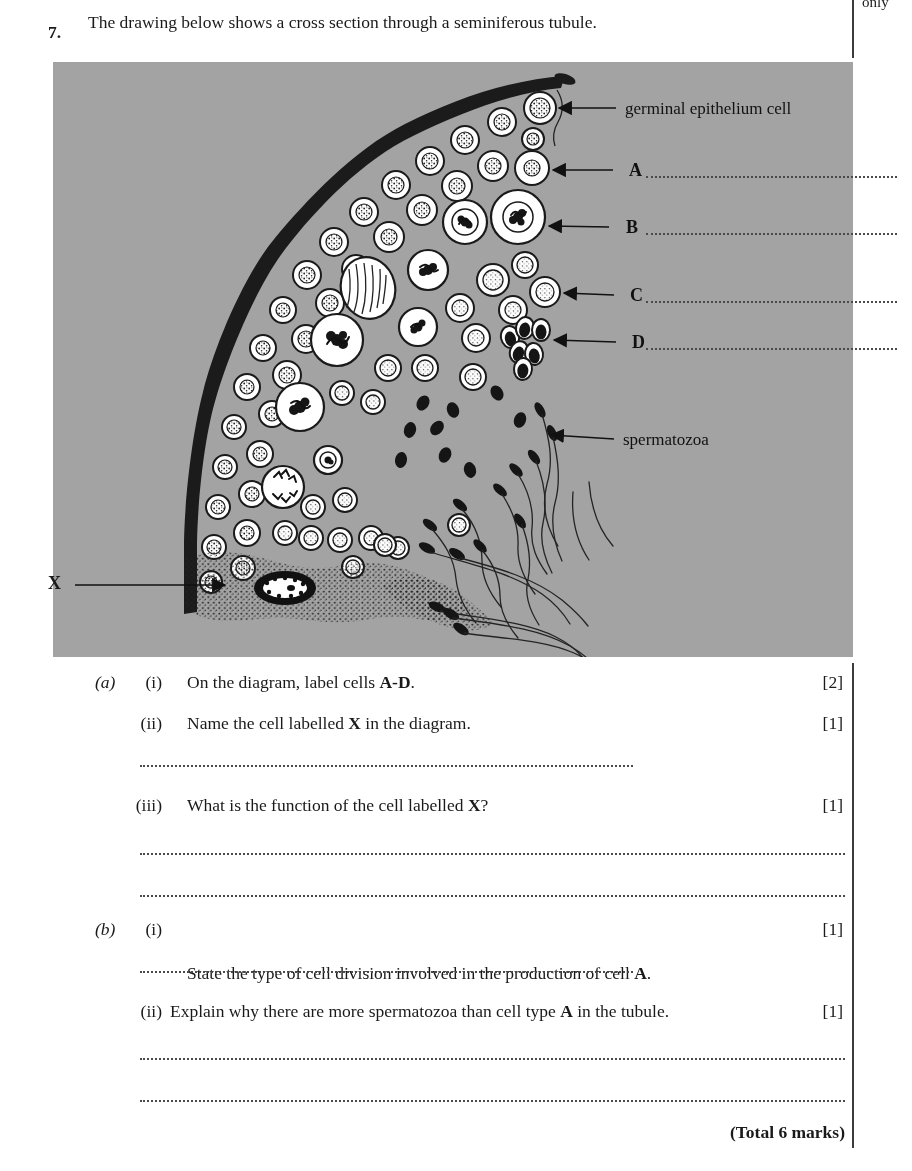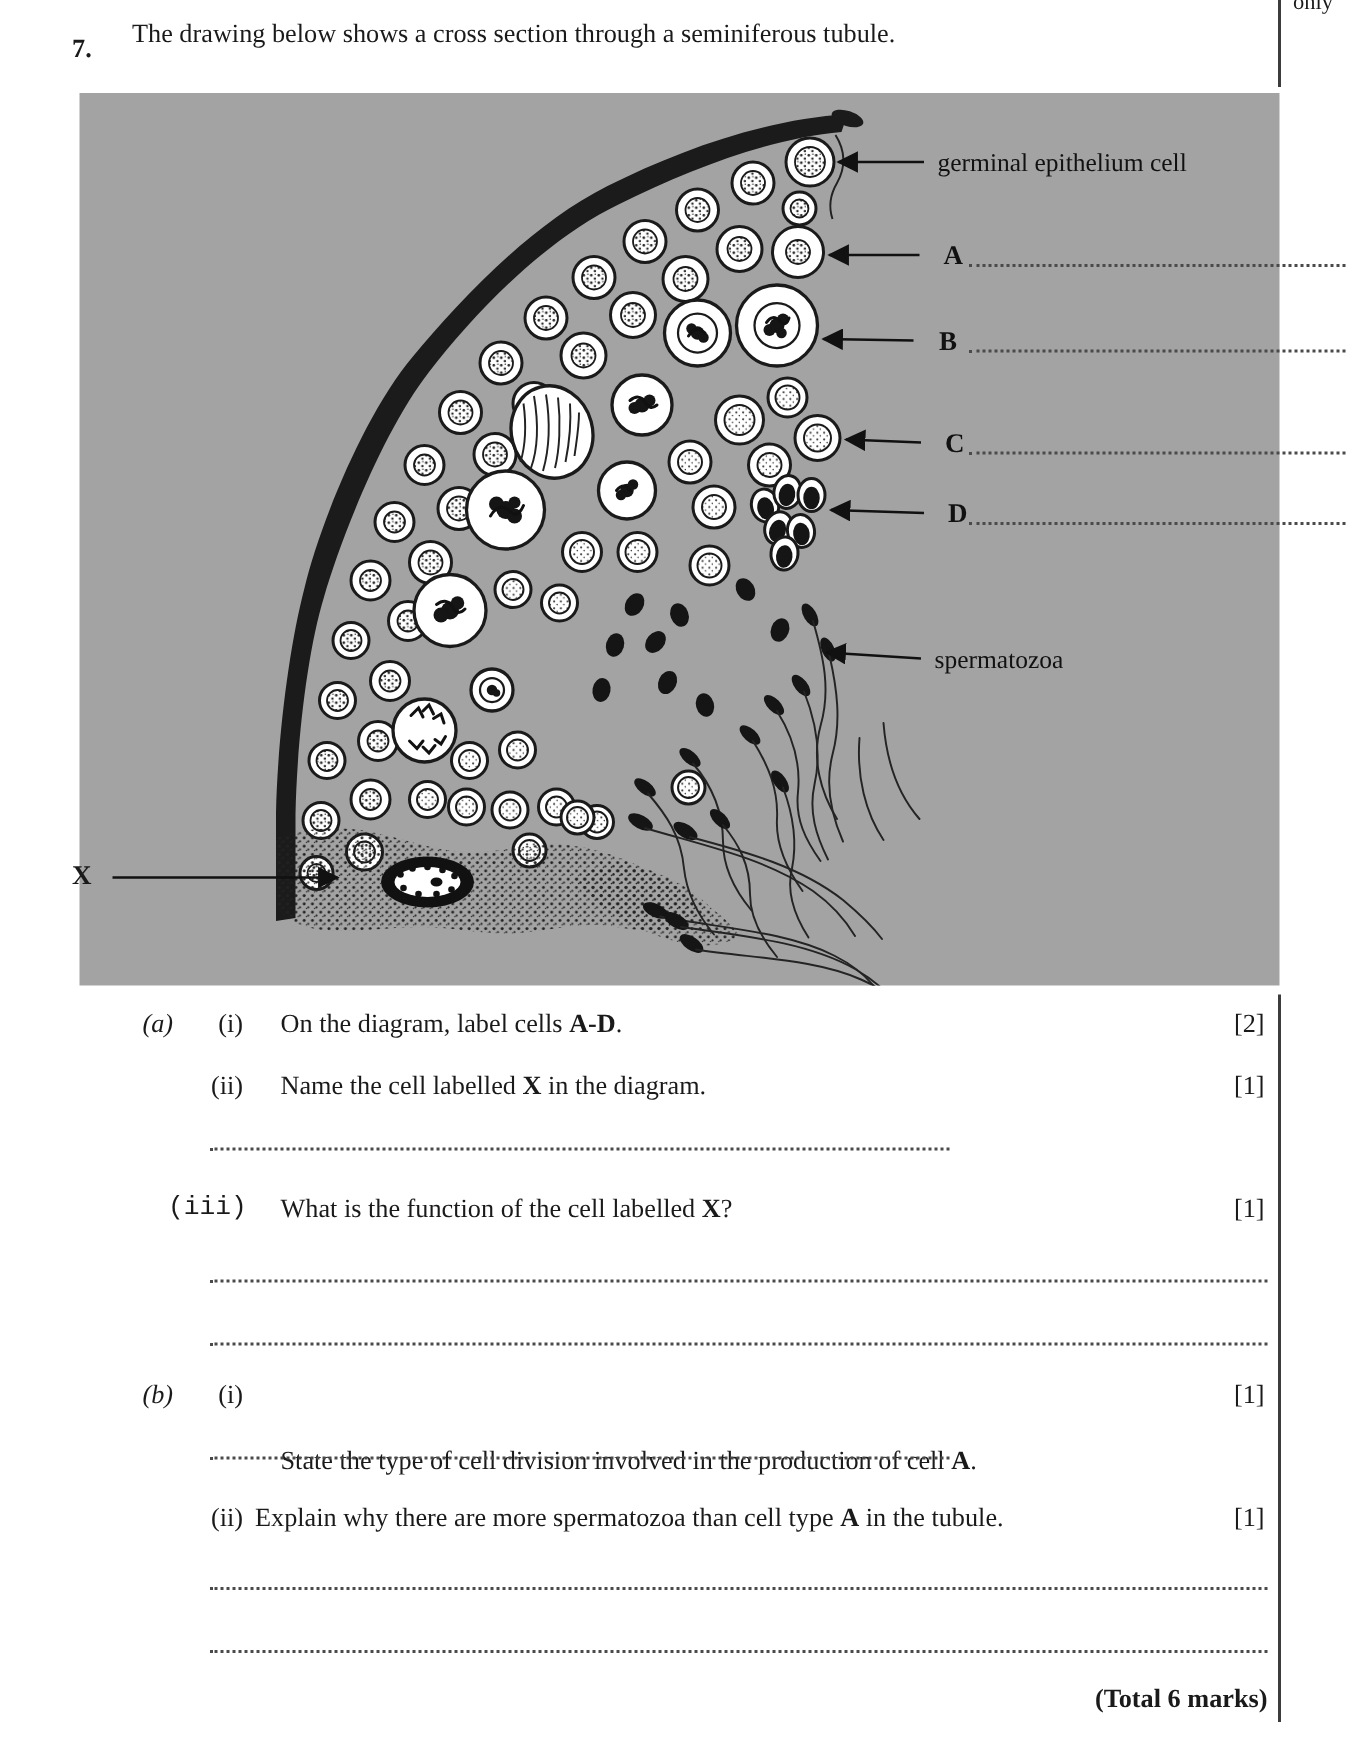--- a/index.html
+++ b/index.html
@@ -531,21 +531,21 @@
   </div>
 
   <div class="abs txt" style="left:0; top:713px; width:912px;">
     <span class="abs numeral" style="left:112px;">(ii)</span>
     <span class="abs" style="left:187px;"><span>Name the cell labelled </span><span class="bold">X</span><span> in the diagram.</span></span>
     <span class="abs marks" style="left:770px;">[1]</span>
   </div>
   <div class="abs dotline" style="left:140px; top:765px; width:493px;"></div>
 
   <div class="abs txt" style="left:0; top:795px; width:912px;">
-    <span class="abs numeral" style="left:112px;font-family:Liberation Mono, monospace;">(iii)</span>
+    <span class="abs numeral" style="left:112px;">(iii)</span>
     <span class="abs" style="left:187px;"><span>What is the function of the cell labelled </span><span class="bold">X</span><span>?</span></span>
     <span class="abs marks" style="left:770px;">[1]</span>
   </div>
   <div class="abs dotline" style="left:140px; top:853px; width:705px;"></div>
   <div class="abs dotline" style="left:140px; top:895px; width:705px;"></div>
 
   <div class="abs txt" style="left:0; top:919px; width:912px;">
     <span class="abs ital" style="left:95px;">(b)</span>
     <span class="abs numeral" style="left:112px;">(i)</span>
     <span class="abs" style="left:187px;margin-top:44px;"><span>State the type of cell division involved in the production of cell </span><span class="bold">A</span><span>.</span></span>

